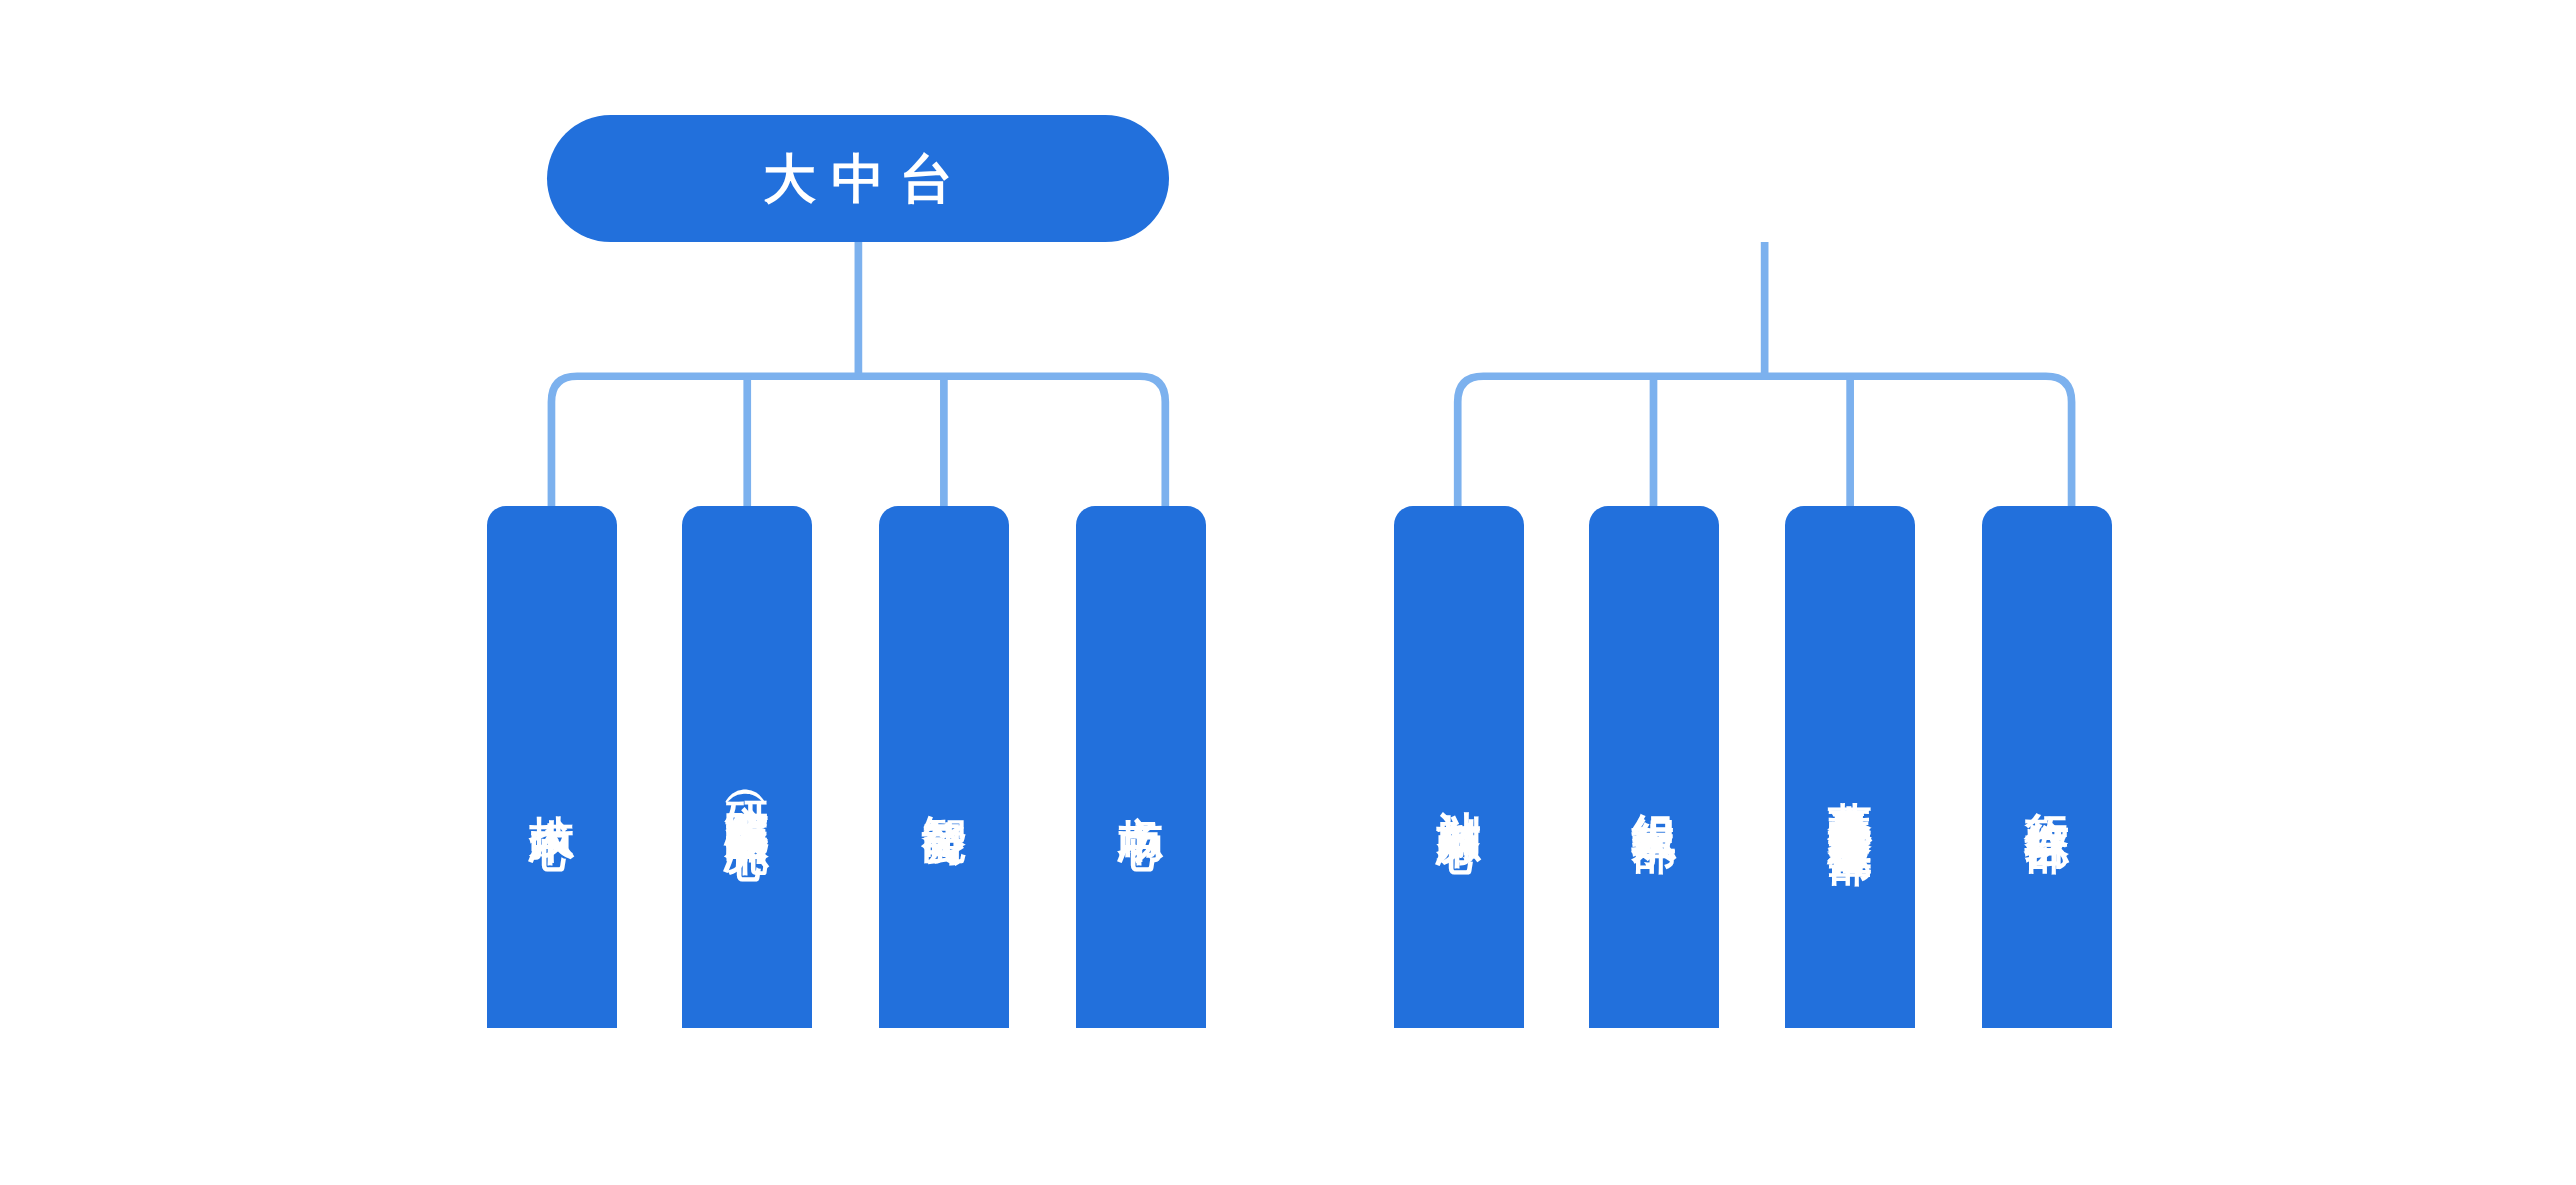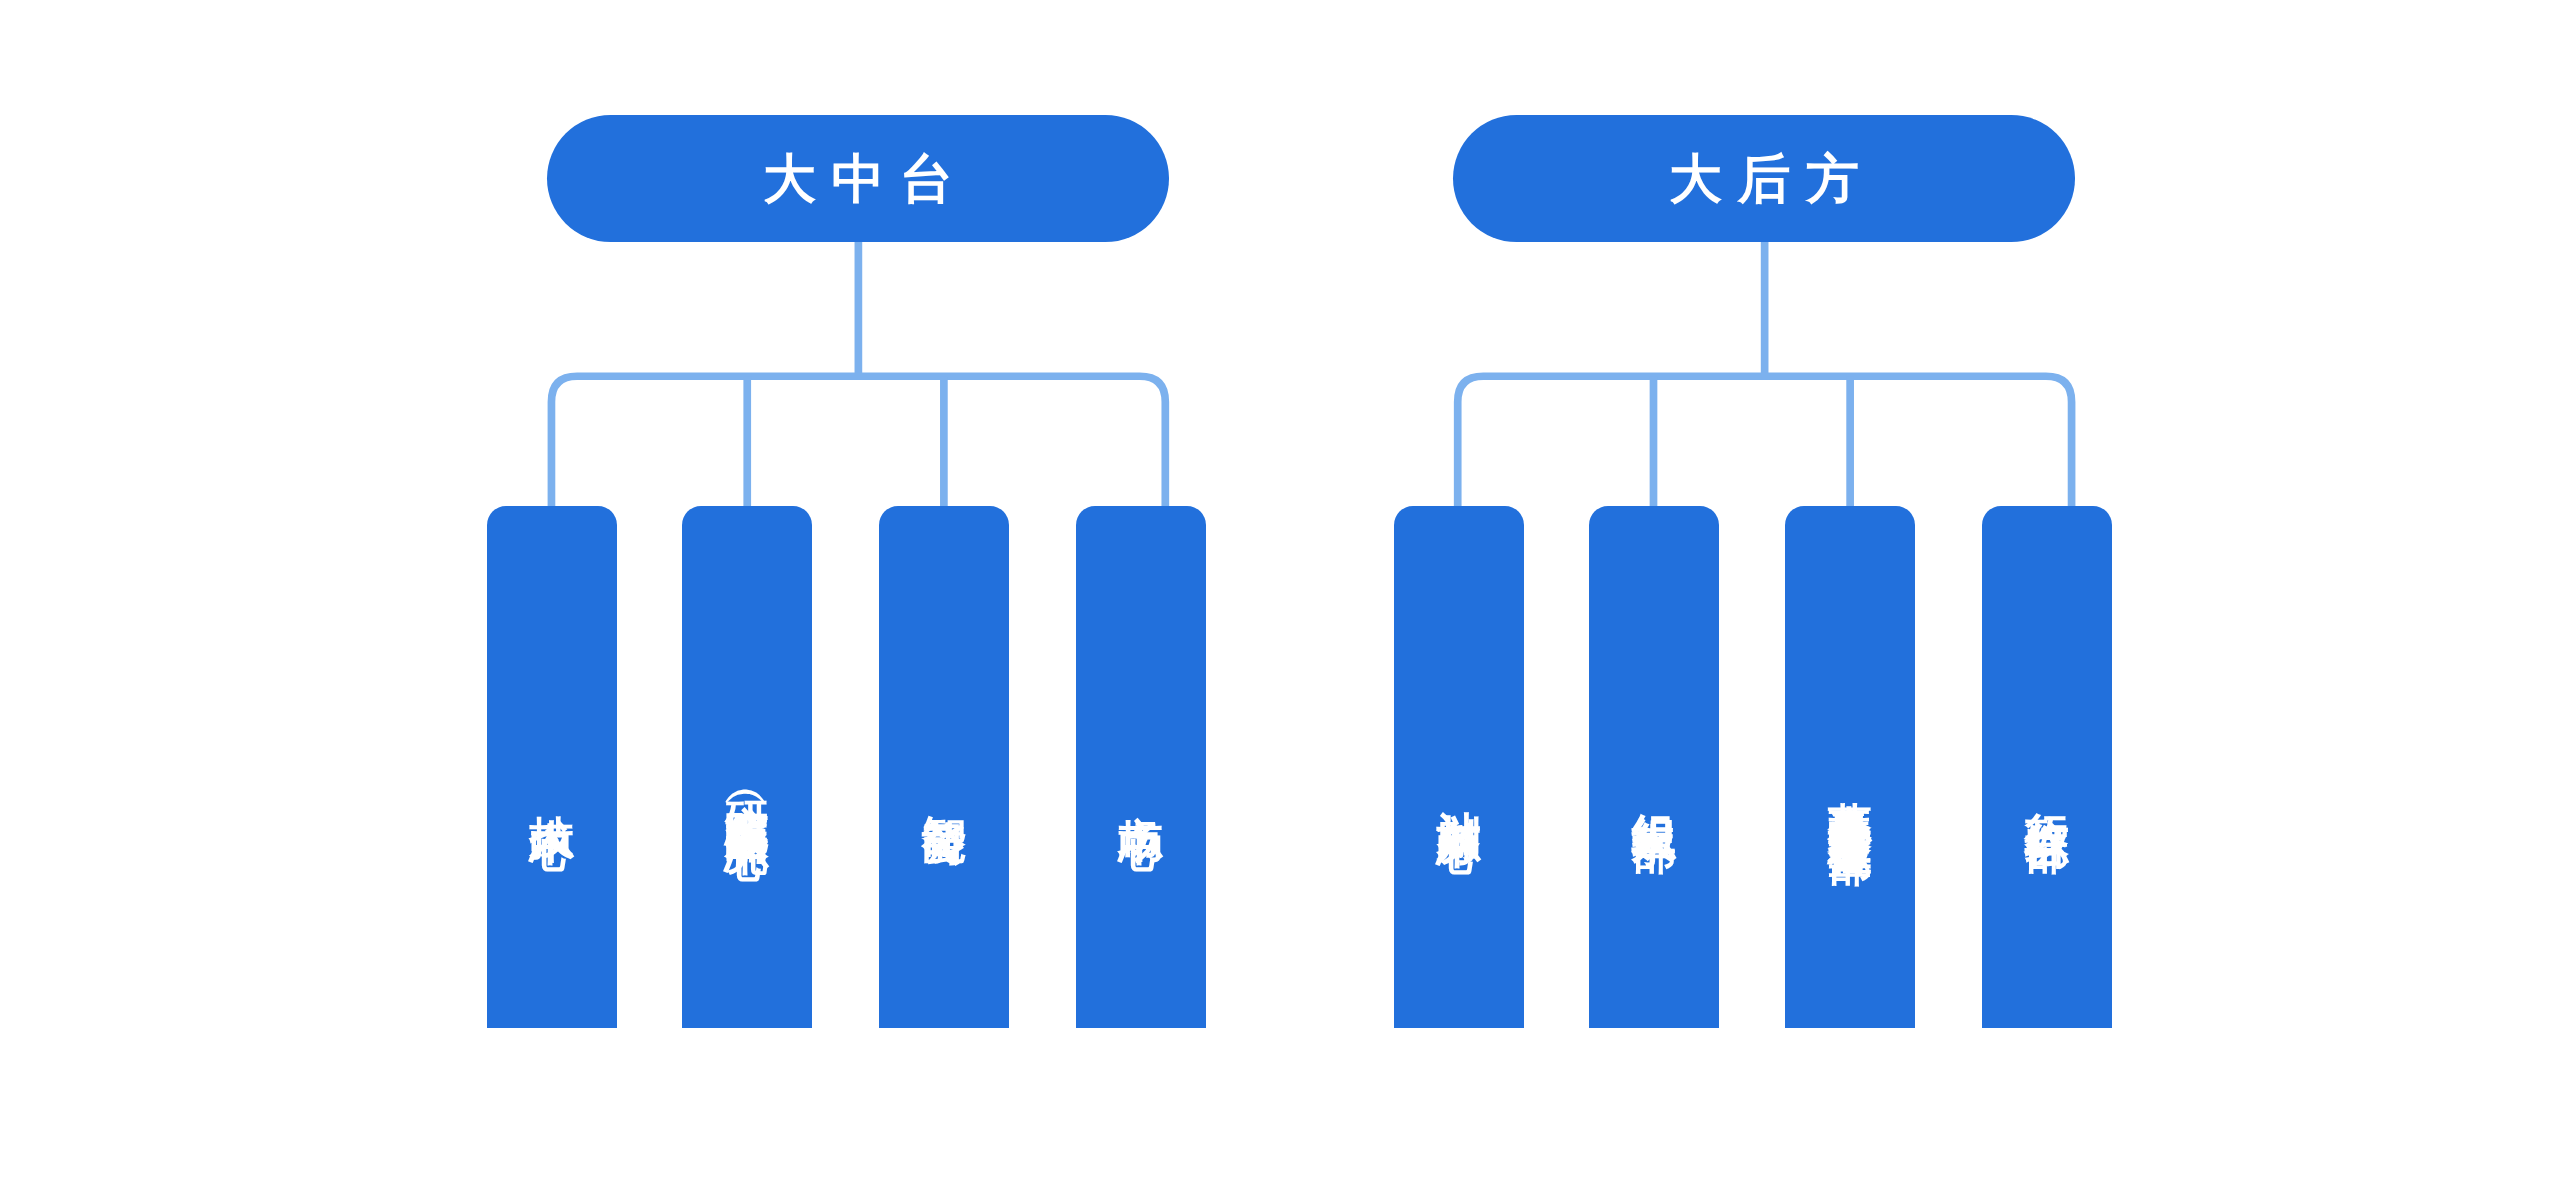--- a/index.html
+++ b/index.html
@@ -109,23 +109,20 @@
   </div>
 
   <div class="leaf-node" style="left:879px; top:506px; width:130px; height:561px;">
     <span class="leaf-label">智能公司</span>
   </div>
 
   <div class="leaf-node" style="left:1076px; top:506px; width:130px; height:561px;">
     <span class="leaf-label">市场中心</span>
   </div>
 
-  <div class="header-pill" style="left:1453px; top:115px; width:622px; height:127px;">
-    <span class="pill-label">大后方</span>
-  </div>
 
   <div class="leaf-node" style="left:1394px; top:506px; width:130px; height:561px;">
     <span class="leaf-label">计划财务中心</span>
   </div>
 
   <div class="leaf-node" style="left:1589px; top:506px; width:130px; height:561px;">
     <span class="leaf-label">组织人事部</span>
   </div>
 
   <div class="leaf-node two-col" style="left:1785px; top:506px; width:130px; height:561px;">

